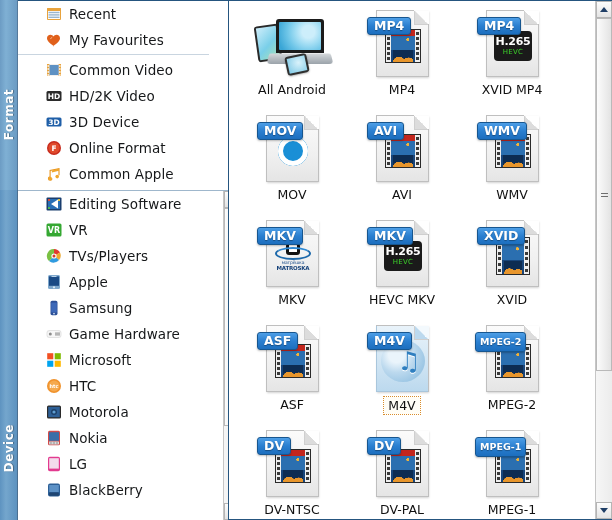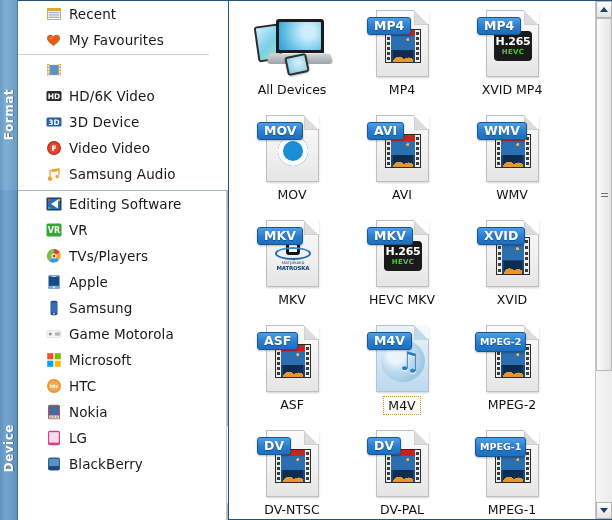--- a/index.html
+++ b/index.html
@@ -44,21 +44,21 @@
 
   
   .sidebar {
     position:absolute; left:18px; top:0; width:210px; height:520px;
     background:#ffffff;
   }
   .side-group { position:absolute; left:0; width:226px; background:#fff; }
   #group-format { top:0; height:190px; border-top:1px solid #25557f;
      border-right:1px solid #25557f; }
   #group-device { top:190px; height:330px; border-top:1px solid #9fb7cc;
-     border-right:1px solid #22c55e; }
+     border-right:4px solid #22c55e; }
 
   .side-scrollarea { position:absolute; left:0; top:0; bottom:0; width:192px; overflow:hidden; }
   #group-format .side-scrollarea { width:191px; }
   #group-device .side-scrollarea { width:191px; }
 
   .side-item {
     display:flex; align-items:center;
     height:26px; padding-left:8px;
     white-space:nowrap;
     font-size:13px;
@@ -169,21 +169,21 @@
                #0d2c52;
   }
   
   .hevc {
     position:absolute; left:7px; top:20px; width:38px; height:30px;
     background:#1a1a1a; border-radius:4px;
     display:flex; flex-direction:column; align-items:center; justify-content:center;
     line-height:1;
   }
   .hevc .h1 { color:#fff; font-weight:bold; font-size:11px; letter-spacing:-.3px; }
-  .hevc .h2 { color:#3bd12a; font-weight:bold; font-size:7px; margin-top:2px; letter-spacing:.3px; }
+  .hevc .h2 { color:#3bd12a; font-weight:normal; font-size:7px; margin-top:2px; letter-spacing:.3px; }
   
   .qt {
     position:absolute; left:11px; top:20px; width:30px; height:30px; border-radius:50%;
     background:#1a8fd6; box-shadow:inset 0 0 0 5px #fff, inset 0 0 0 7px #1a8fd6;
   }
   .qt:after{
     content:""; position:absolute; left:50%; top:50%; width:3px; height:14px;
     background:#1a8fd6; transform:translate(-50%,-30%) rotate(35deg);
     border-radius:2px;
   }
@@ -317,51 +317,52 @@
                 <rect x="3.6" y="3" width="9" height="10" fill="#5d91c4"></rect>
                 <rect x="1.5" y="3.2" width="1.4" height="1.6" fill="#fff"></rect>
                 <rect x="13.1" y="3.2" width="1.4" height="1.6" fill="#fff"></rect>
                 <rect x="1.5" y="6.2" width="1.4" height="1.6" fill="#fff"></rect>
                 <rect x="13.1" y="6.2" width="1.4" height="1.6" fill="#fff"></rect>
                 <rect x="1.5" y="9.2" width="1.4" height="1.6" fill="#fff"></rect>
                 <rect x="13.1" y="9.2" width="1.4" height="1.6" fill="#fff"></rect>
                 <rect x="1.5" y="12.2" width="1.4" height="1.6" fill="#fff"></rect>
                 <rect x="13.1" y="12.2" width="1.4" height="1.6" fill="#fff"></rect>
               </svg></span>
+            <span class="si-label">Common Video</span>
           </div>
           <div class="side-item">
             <span class="si-ico"><svg viewBox="0 0 16 16" width="16" height="16">
                 <rect x="0.5" y="3" width="15" height="10" fill="#2b2b2b" rx="1.5"></rect>
                 <text x="8" y="11" fill="#ffffff" font-size="7.5" font-family="DejaVu Sans, sans-serif" font-weight="bold" text-anchor="middle">HD</text>
               </svg></span>
-            <span class="si-label">HD/6K Video</span>
+            <span class="si-label">HD/2K Video</span>
           </div>
           <div class="side-item">
             <span class="si-ico"><svg viewBox="0 0 16 16" width="16" height="16">
                 <rect x="0.5" y="3.5" width="15" height="9" fill="#1f5fa8" rx="1.5"></rect>
                 <text x="8" y="10.8" fill="#ffffff" font-size="7.5" font-family="DejaVu Sans, sans-serif" font-weight="bold" text-anchor="middle">3D</text>
               </svg></span>
             <span class="si-label">3D Device</span>
           </div>
           <div class="side-item">
             <span class="si-ico"><svg viewBox="0 0 16 16" width="16" height="16">
                 <circle cx="8" cy="8" r="7" fill="#c62a1c"></circle>
                 <circle cx="8" cy="8" r="5.6" fill="#e04a2c"></circle>
                 <text x="8" y="10.6" fill="#ffffff" font-size="7.5" font-family="DejaVu Sans, sans-serif" font-weight="bold" text-anchor="middle">F</text>
               </svg></span>
-            <span class="si-label">Video Video</span>
+            <span class="si-label">Online Format</span>
           </div>
           <div class="side-item">
             <span class="si-ico"><svg viewBox="0 0 16 16" width="16" height="16">
                 <path d="M6 12.5a1.8 1.8 0 1 1-1.9-1.8V4.4L13 2.6v6.6" fill="none" stroke="#e8941c" stroke-width="1.1"></path>
                 <circle cx="4.2" cy="12.5" r="1.8" fill="#f0a62c"></circle>
                 <circle cx="11.2" cy="10.6" r="1.8" fill="#f0a62c"></circle>
                 <path d="M5.9 4.4 13 2.6v2.2L5.9 6.6z" fill="#f0a62c"></path>
               </svg></span>
-            <span class="si-label">Samsung Audio</span>
+            <span class="si-label">Common Apple</span>
           </div>
         </div>
     </div>
 
     <div class="side-group" id="group-device">
       <div class="side-scrollarea" id="device-list">
           <div class="side-item">
             <span class="si-ico"><svg viewBox="0 0 16 16" width="16" height="16">
                 <rect x="0.5" y="1.5" width="15" height="13" fill="#1a3e6e" rx="1"></rect>
                 <rect x="2" y="3" width="12" height="10" fill="#2a6fb5"></rect>
@@ -409,38 +410,47 @@
             <span class="si-label">Samsung</span>
           </div>
           <div class="side-item">
             <span class="si-ico"><svg viewBox="0 0 16 16" width="16" height="16">
                 <rect x="0.5" y="4" width="15" height="8" fill="#e3e3e3" rx="3"></rect>
                 <rect x="1.5" y="5" width="13" height="6" fill="#f7f7f7" rx="2.5"></rect>
                 <circle cx="4.3" cy="8" r="1.5" fill="#8c8c8c"></circle>
                 <rect x="9" y="6.6" width="5" height="1" fill="#8c8c8c"></rect>
                 <rect x="9" y="8.4" width="5" height="1" fill="#8c8c8c"></rect>
               </svg></span>
-            <span class="si-label">Game Motorola</span>
+            <span class="si-label">Game Hardware</span>
           </div>
           <div class="side-item">
             <span class="si-ico"><svg viewBox="0 0 16 16" width="16" height="16">
                 <rect x="1.2" y="1.2" width="6.1" height="6.1" fill="#f25022"></rect>
                 <rect x="8.7" y="1.2" width="6.1" height="6.1" fill="#7fba00"></rect>
                 <rect x="1.2" y="8.7" width="6.1" height="6.1" fill="#00a4ef"></rect>
                 <rect x="8.7" y="8.7" width="6.1" height="6.1" fill="#ffb900"></rect>
               </svg></span>
             <span class="si-label">Microsoft</span>
           </div>
           <div class="side-item">
             <span class="si-ico"><svg viewBox="0 0 16 16" width="16" height="16">
                 <circle cx="8" cy="8" r="7" fill="#f0922c"></circle>
                 <circle cx="8" cy="8" r="5.4" fill="#f5a94e"></circle>
                 <text x="8" y="9.8" fill="#ffffff" font-size="5" font-family="DejaVu Sans, sans-serif" font-weight="bold" text-anchor="middle">htc</text>
               </svg></span>
             <span class="si-label">HTC</span>
+          </div>
+          <div class="side-item">
+            <span class="si-ico"><svg viewBox="0 0 16 16" width="16" height="16">
+                <rect x="1" y="1.5" width="14" height="13" fill="#2a2a2a" rx="1.5"></rect>
+                <rect x="2.2" y="2.8" width="11.6" height="10.4" fill="#2d5f96"></rect>
+                <circle cx="8" cy="8" r="3" fill="#1c3f68"></circle>
+                <circle cx="8" cy="8" r="1.6" fill="#5f9ed1"></circle>
+              </svg></span>
+            <span class="si-label">Motorola</span>
           </div>
           <div class="side-item">
             <span class="si-ico"><svg viewBox="0 0 16 16" width="16" height="16">
                 <rect x="2" y="0.8" width="12" height="14.4" fill="#d14a4a" rx="1.5"></rect>
                 <rect x="3" y="2.2" width="10" height="8.6" fill="#3a6ea8"></rect>
                 <rect x="3" y="11.4" width="10" height="3" fill="#e8e8e8" rx="0.6"></rect>
                 <rect x="3.6" y="11.8" width="2.3" height="0.6" fill="#8f8f8f"></rect>
                 <rect x="6.7" y="11.8" width="2.3" height="0.6" fill="#8f8f8f"></rect>
                 <rect x="9.8" y="11.8" width="2.3" height="0.6" fill="#8f8f8f"></rect>
                 <rect x="3.6" y="12.700000000000001" width="2.3" height="0.6" fill="#8f8f8f"></rect>
@@ -501,21 +511,21 @@
                   </div>
                   <div class="dv-laptop">
                     <div class="scr"></div>
                   </div>
                   <div class="dv-base"></div>
                   <div class="dv-phone">
                     <div class="scr"></div>
                   </div>
                 </div>
               </div>
-              <div class="cell-label">All Devices</div>
+              <div class="cell-label">All Android</div>
             </div>
             <div class="cell">
               <div class="icon-wrap">
                 <div class="sheet">
                   <div class="fold"></div>
                   <div class="film">
                     <div class="perf">
                       <b></b>
                       <b></b>
                       <b></b>

